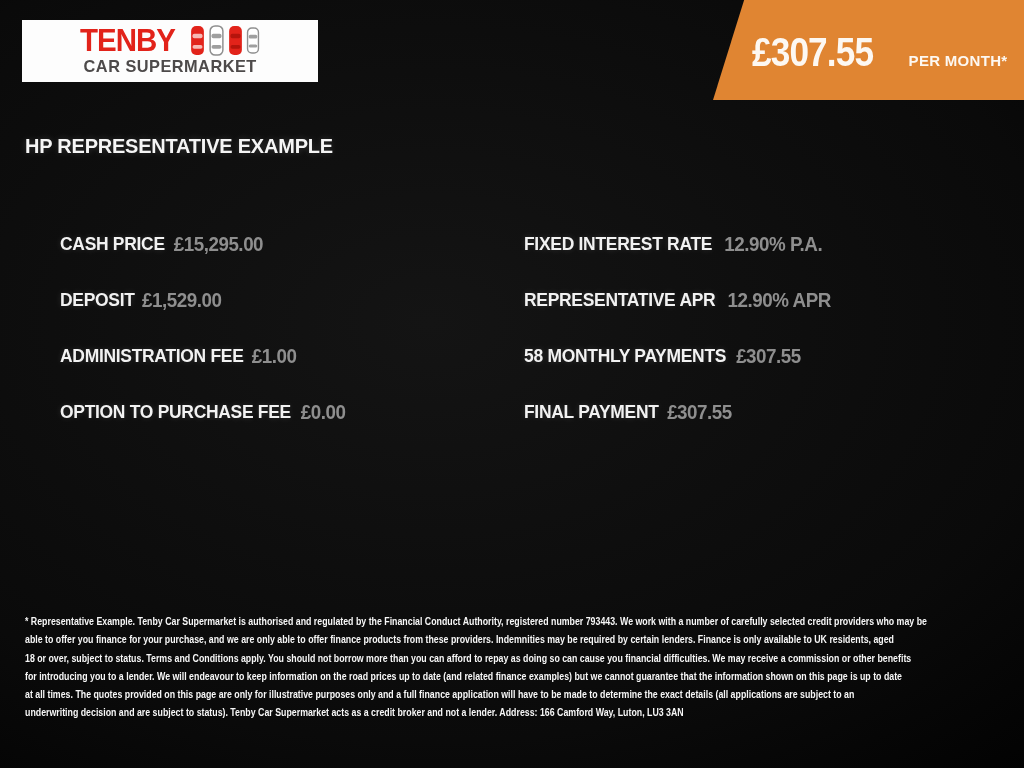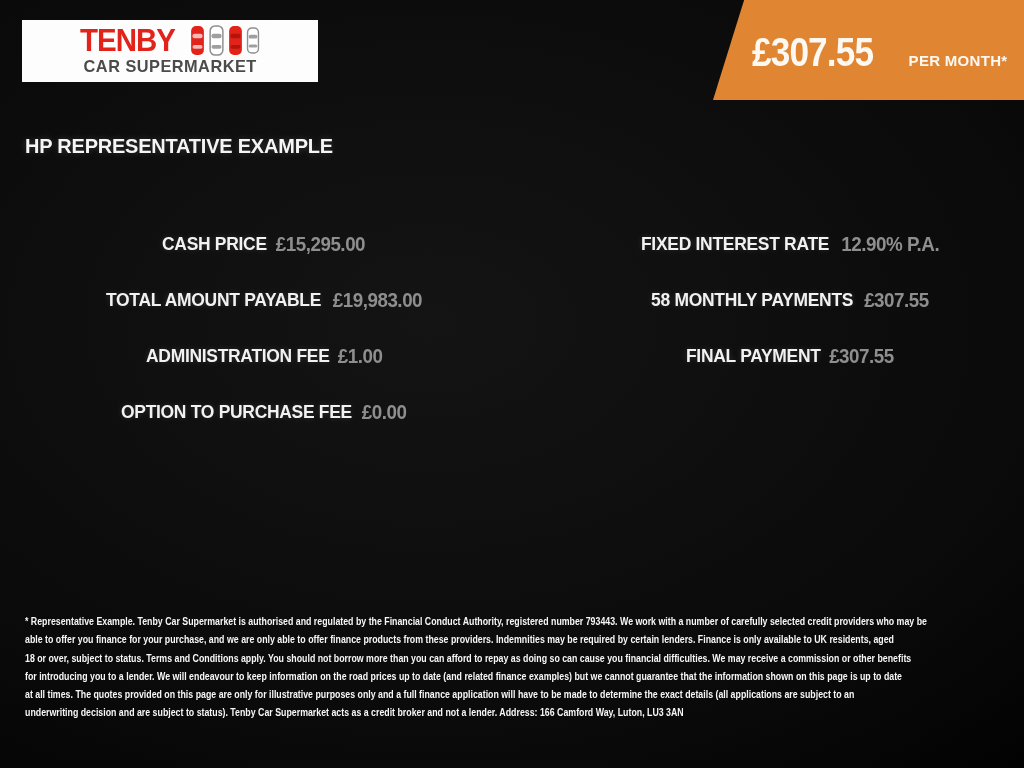--- a/index.html
+++ b/index.html
@@ -43,22 +43,22 @@
   
   .heading{
     position:absolute;left:25px;top:134px;
     color:#f5f5f5;font-weight:bold;font-size:21px;letter-spacing:-0.2px;
     transform:scaleX(0.95);transform-origin:left center;
     text-shadow:0 0 8px rgba(255,255,255,0.18);white-space:nowrap;
   }
   
   .fin-col{position:absolute;top:216px;display:flex;flex-direction:column;}
   .fin-col.left{left:60px;width:408px;}
-  .fin-col.right{left:584px;width:412px;}
-  .row{height:56px;display:flex;align-items:center;justify-content:center;}
+  .fin-col.right{left:524px;width:412px;}
+  .row{height:56px;display:flex;align-items:center;justify-content:flex-start;}
   .lbl{
     color:#f2f2f2;font-weight:bold;font-size:18px;letter-spacing:-0.3px;
     transform:scaleX(0.97);transform-origin:left center;white-space:nowrap;
     text-shadow:0 0 6px rgba(255,255,255,0.15);
   }
   .val{
     color:#8e8e8e;font-weight:bold;font-size:20px;letter-spacing:-0.5px;
     transform:scaleX(0.94);transform-origin:right center;white-space:nowrap;
   }
   
@@ -119,37 +119,41 @@
   </div>
 
   <div class="heading">HP REPRESENTATIVE EXAMPLE</div>
 
   <div class="fin-col left">
     <div class="row">
       <span class="lbl">CASH PRICE</span>
       <span class="val">£15,295.00</span>
     </div>
     <div class="row">
-      <span class="lbl">TOTAL AMOUNT PAYABLE</span>
-      <span class="val">£19,983.00</span>
+      <span class="lbl">DEPOSIT</span>
+      <span class="val">£1,529.00</span>
     </div>
     <div class="row">
       <span class="lbl">ADMINISTRATION FEE</span>
       <span class="val">£1.00</span>
     </div>
     <div class="row">
       <span class="lbl">OPTION TO PURCHASE FEE</span>
       <span class="val">£0.00</span>
     </div>
   </div>
 
   <div class="fin-col right">
     <div class="row">
       <span class="lbl">FIXED INTEREST RATE</span>
       <span class="val">12.90% P.A.</span>
+    </div>
+    <div class="row">
+      <span class="lbl">REPRESENTATIVE APR</span>
+      <span class="val">12.90% APR</span>
     </div>
     <div class="row">
       <span class="lbl">58 MONTHLY PAYMENTS</span>
       <span class="val">£307.55</span>
     </div>
     <div class="row">
       <span class="lbl">FINAL PAYMENT</span>
       <span class="val">£307.55</span>
     </div>
   </div>

